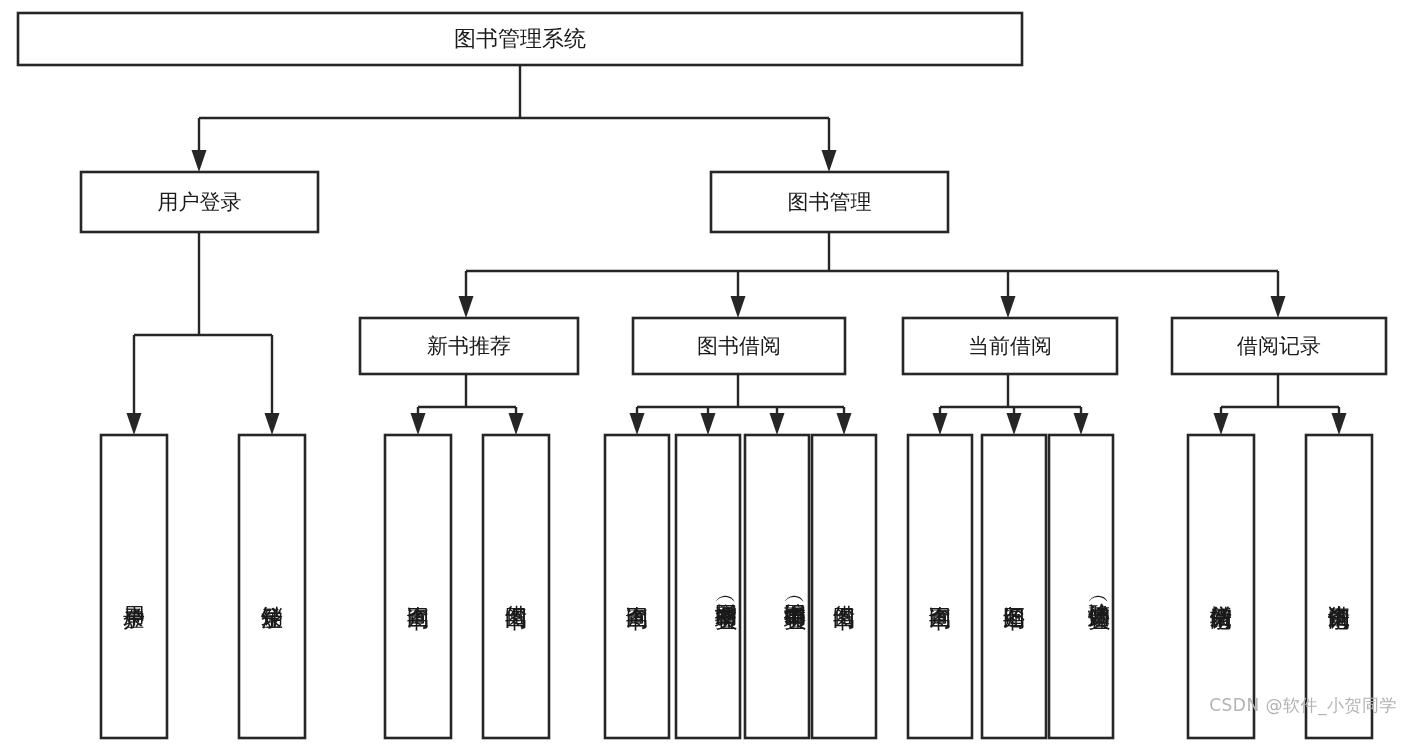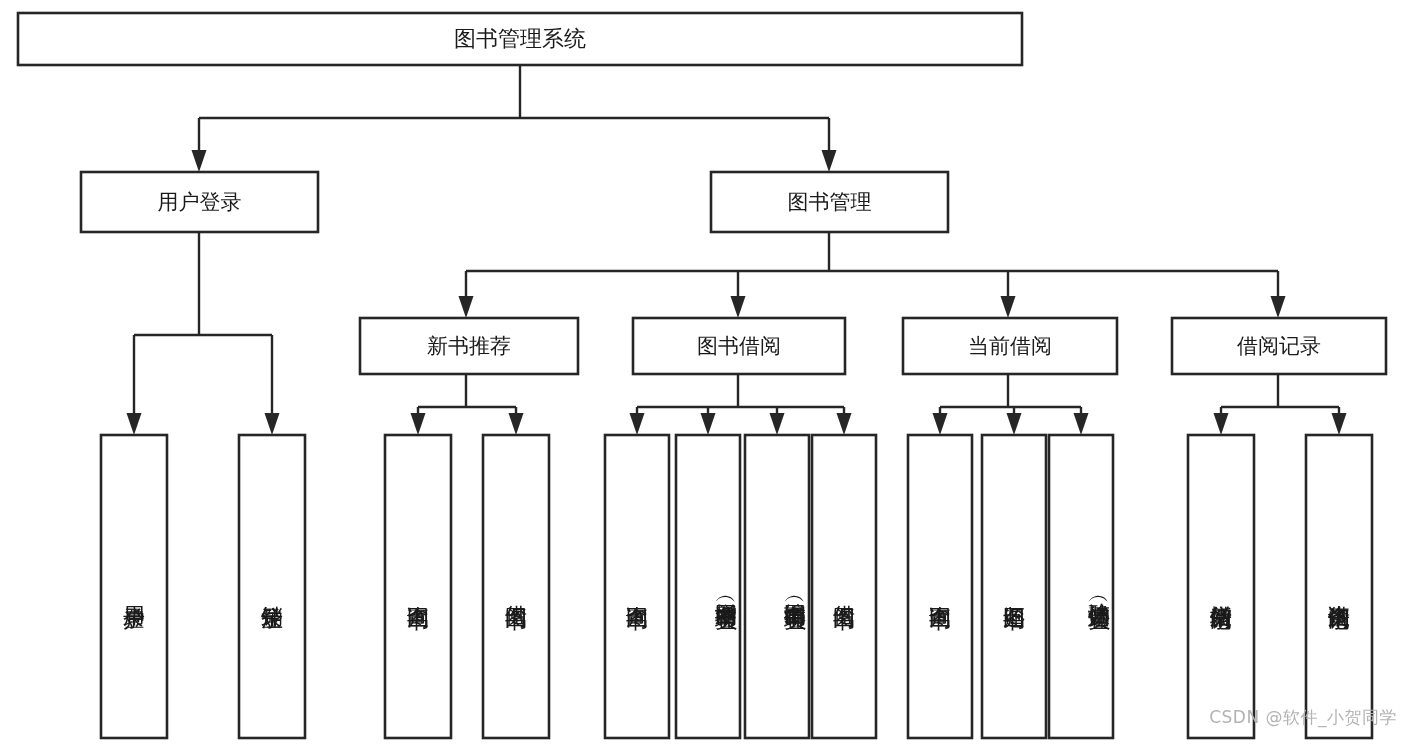--- a/index.html
+++ b/index.html
@@ -64,21 +64,21 @@
     letter-spacing: 1px;
     white-space: nowrap;
     display: flex;
     align-items: flex-start;
     justify-content: center;
     pointer-events: none;
   }
   .watermark {
     position: absolute;
     right: 8px;
-    bottom: 8px;
+    bottom: 20px;
     font-family: "DejaVu Sans", "Liberation Sans", sans-serif;
     font-size: 17px;
     color: #b3b3b3;
     letter-spacing: 0.5px;
     white-space: nowrap;
   }
 </style>
 </head>
 <body>
 

